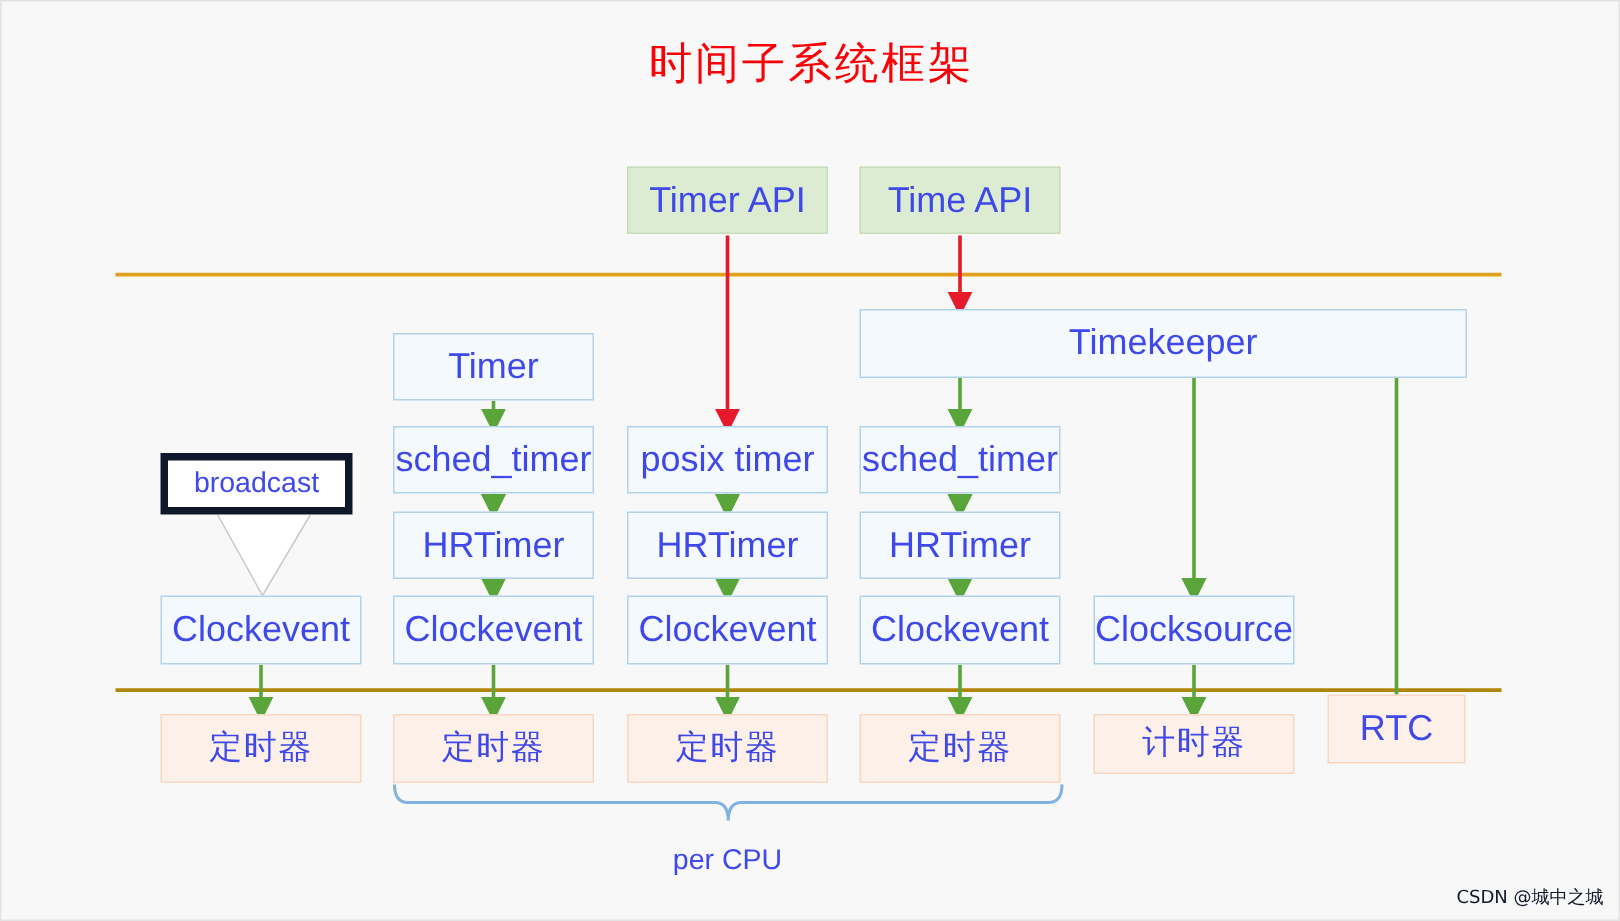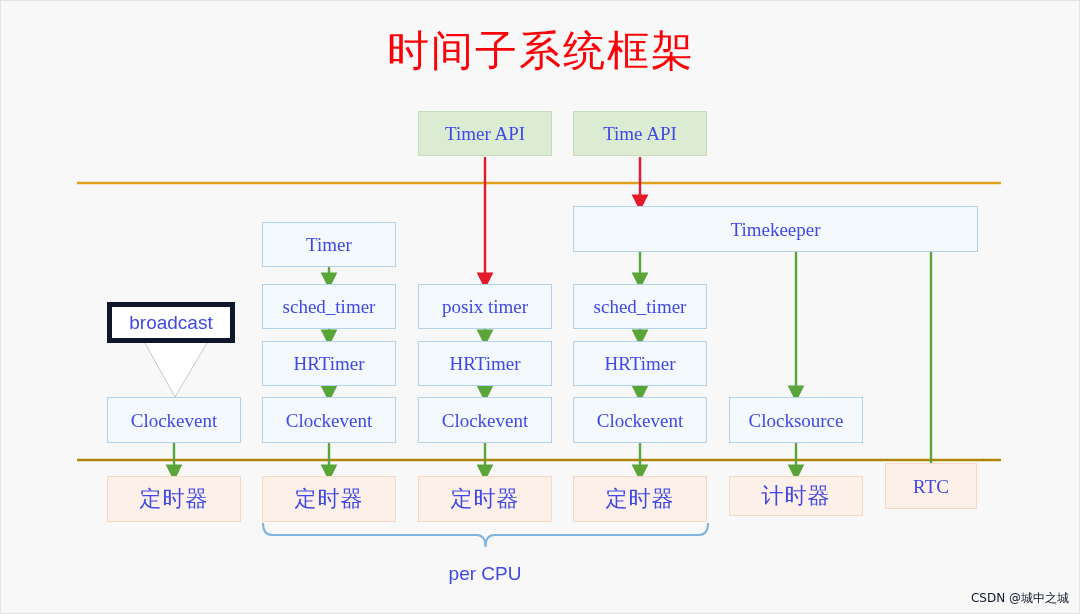--- a/index.html
+++ b/index.html
@@ -30,37 +30,36 @@
     pointer-events: none;
   }
 
   .title {
     position: absolute;
     left: 0;
     top: 22px;
     width: 1080px;
     text-align: center;
     color: #fb0007;
-    font-size: 42px;
+    font-size: 29px;
     letter-spacing: 2px;
     font-family: "DejaVu Sans", "Liberation Sans", sans-serif;
     white-space: nowrap;
   }
 
   .box {
     position: absolute;
     box-sizing: border-box;
     display: flex;
     align-items: center;
     justify-content: center;
     color: #3f48e8;
-    font-size: 19px;
+    font-size: 24px;
     white-space: nowrap;
     line-height: 1;
-    font-family: Liberation Serif, serif;
   }
   .box.cjk {
     font-family: "DejaVu Sans", "Liberation Sans", sans-serif;
     font-size: 22px;
     letter-spacing: 1px;
   }
 
   .box-api {
     background: #dcecd3;
     border: 1px solid #c7ddba;

